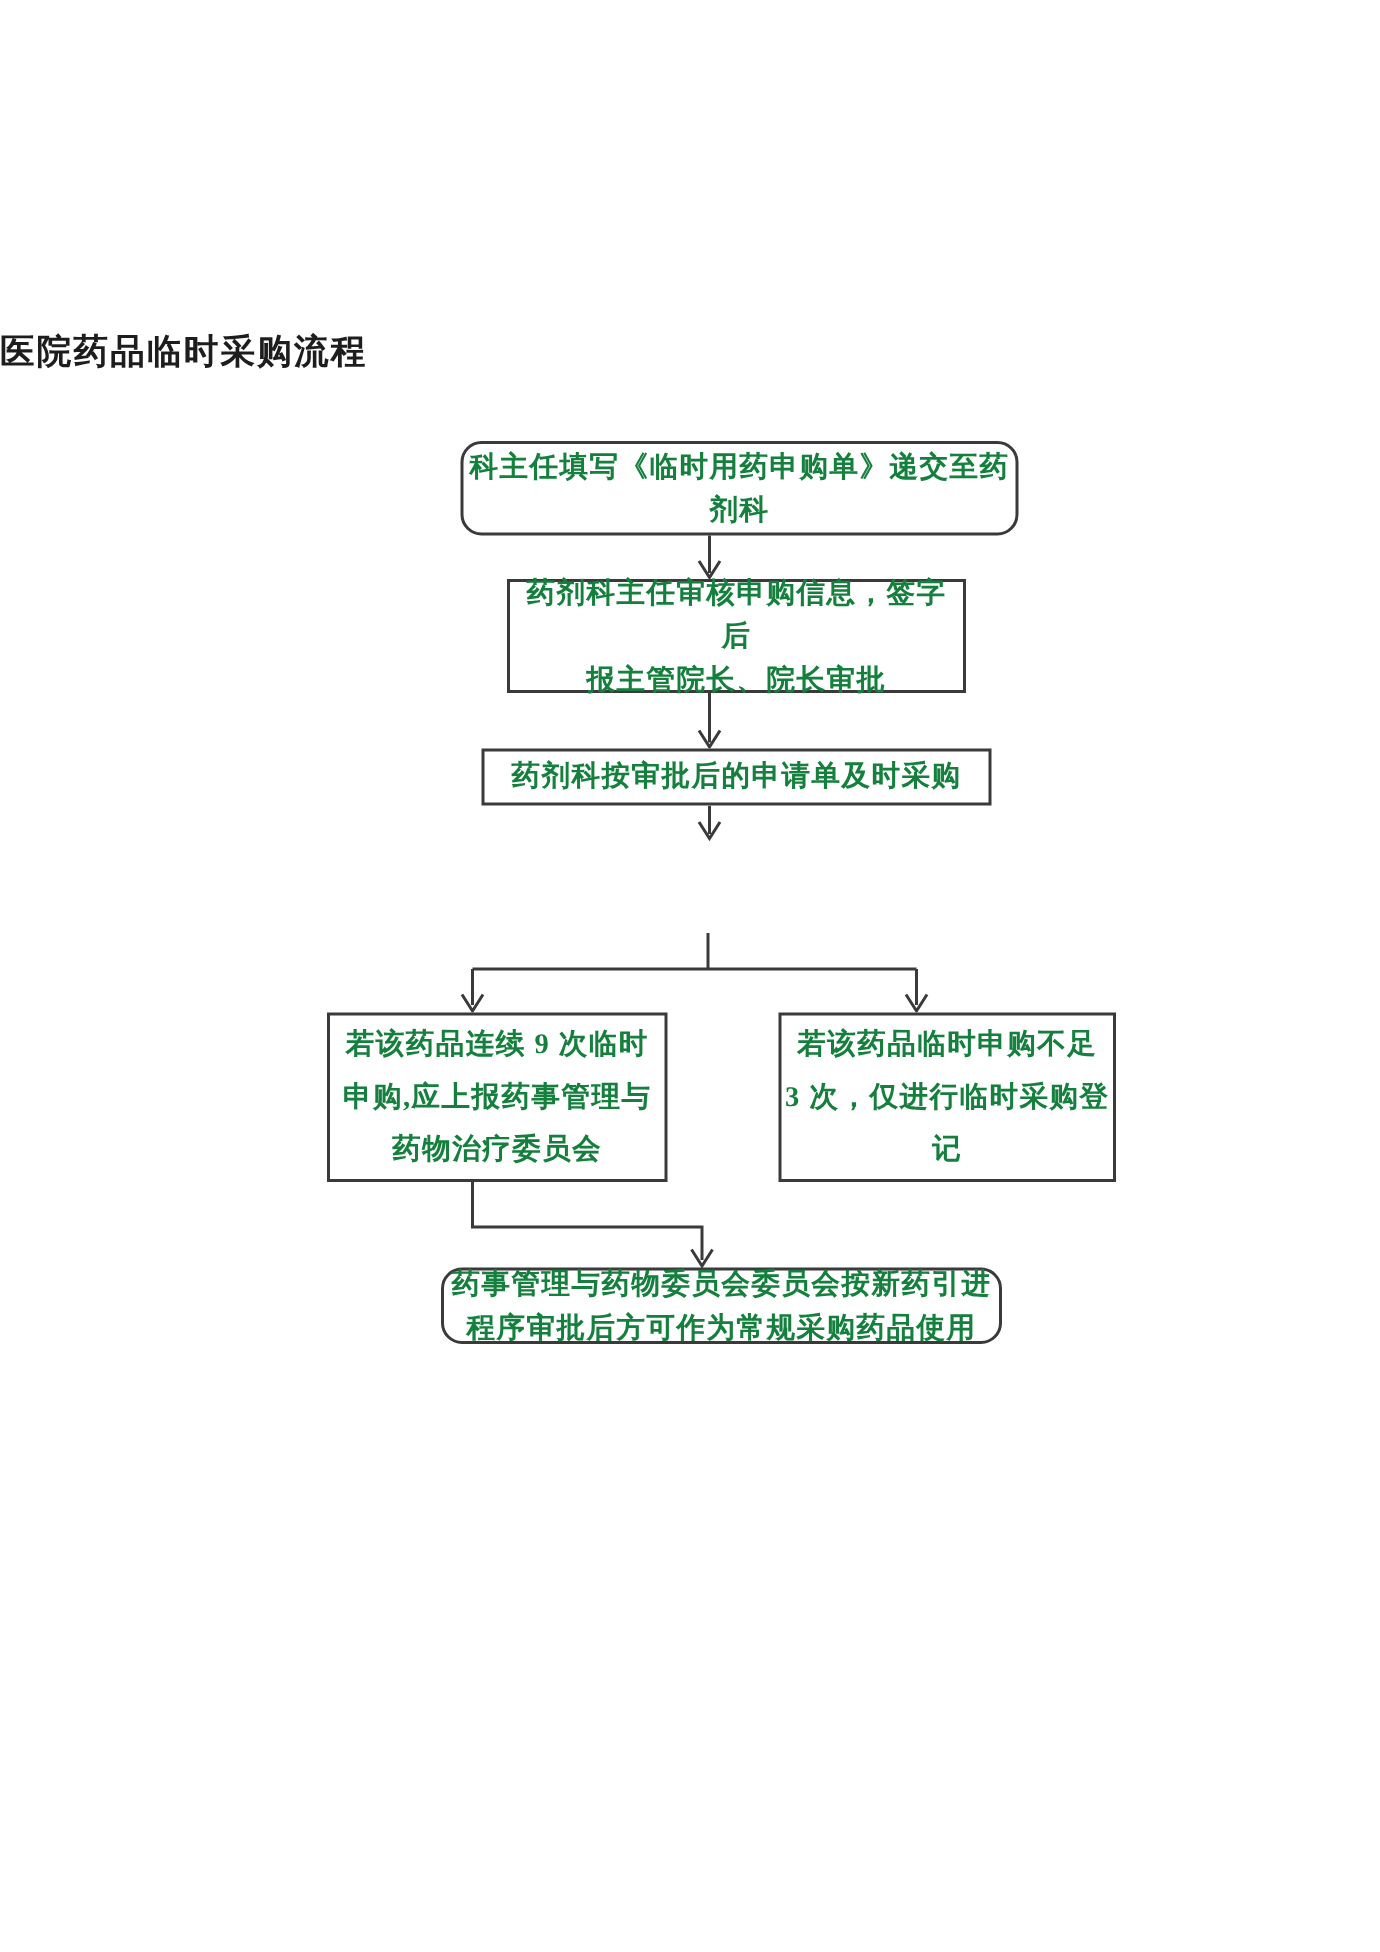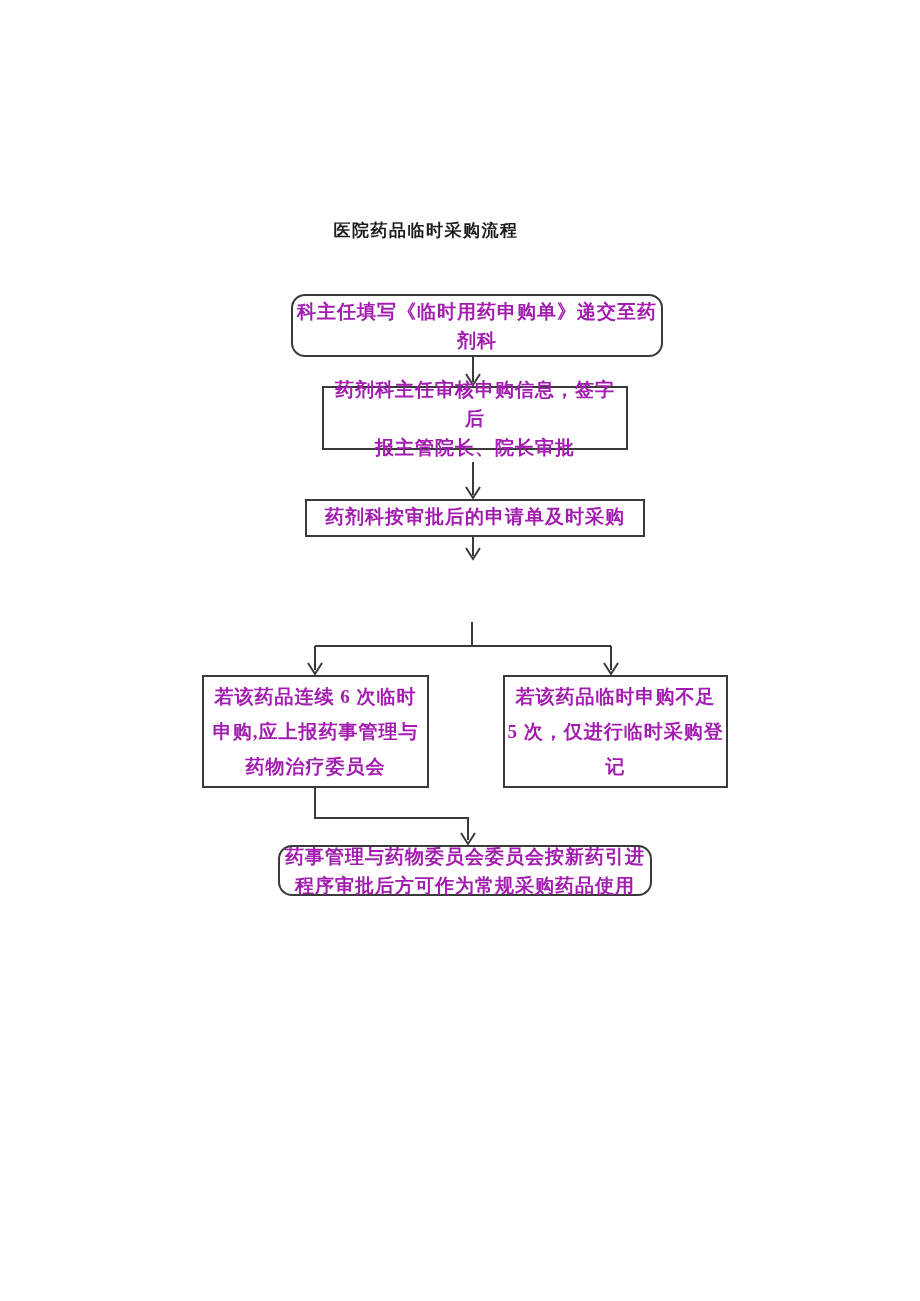--- a/index.html
+++ b/index.html
@@ -7,32 +7,32 @@
     position:relative; width:920px; height:1301px; background:#ffffff;
     font-family:"Liberation Serif", serif; color:#262626; overflow:hidden;
   }
   .para {
     position:absolute; left:138px; top:108px; width:652px;
     font-size:17px; line-height:45px; letter-spacing:0.5px;
     white-space:pre-line; margin:0; color:#2a2a2a;
   }
   .title {
     position:absolute; left:0; top:219px; width:852px; margin:0;
-    text-align:center; font-family:"Liberation Sans", sans-serif;
-    font-size:17px; font-weight:700; letter-spacing:1.5px; color:#1d1d1d;
+    font-family:"Liberation Sans", sans-serif;
+    font-size:23px; font-weight:700; letter-spacing:1.5px; color:#1d1d1d;
   }
   .node {
     position:absolute; box-sizing:border-box; border:2px solid #3a3a3a;
     background:#ffffff; display:flex; align-items:center; justify-content:center;
     text-align:center; font-size:19px; font-weight:700; letter-spacing:1px;
-    line-height:29px; white-space:pre-line; color:#a21caf; padding:2px;
+    line-height:29px; white-space:pre-line; color:#15803d; padding:2px;margin-left:16px;
   }
   .rounded {border-radius:14px;}
   .n0 {left:291px; top:294px; width:372px; height:63px;}
-  .n1 {left:322px; top:386px; width:306px; height:64px;}
+  .n1 {left:322px; top:386px; width:306px; height:76px;}
   .n2 {left:305px; top:499px; width:340px; height:38px;font-family:Liberation Mono, monospace;}
   .n3 {left:295px; top:561px; width:354px; height:61px;}
   .n4 {left:202px; top:675px; width:227px; height:113px; line-height:35px;}
   .n5 {left:503px; top:675px; width:225px; height:113px; line-height:35px;}
   .n6 {left:278px; top:845px; width:374px; height:51px;}
   .connectors {position:absolute; left:0; top:0; pointer-events:none;}
 </style>
 </head>
 <body>
 
@@ -67,24 +67,24 @@
 
   <div class="node rounded n0">科主任填写《临时用药申购单》递交至药
 剂科</div>
 
   <div class="node n1">药剂科主任审核申购信息，签字后
 报主管院长、院长审批</div>
 
   <div class="node n2">药剂科按审批后的申请单及时采购</div>
 
 
-  <div class="node n4">若该药品连续 6 次临时
+  <div class="node n4">若该药品连续 9 次临时
 申购,应上报药事管理与
 药物治疗委员会</div>
 
   <div class="node n5">若该药品临时申购不足
-5 次，仅进行临时采购登
+3 次，仅进行临时采购登
 记</div>
 
   <div class="node rounded n6">药事管理与药物委员会委员会按新药引进
 程序审批后方可作为常规采购药品使用</div>
 
 </div>
 
 </body></html>

